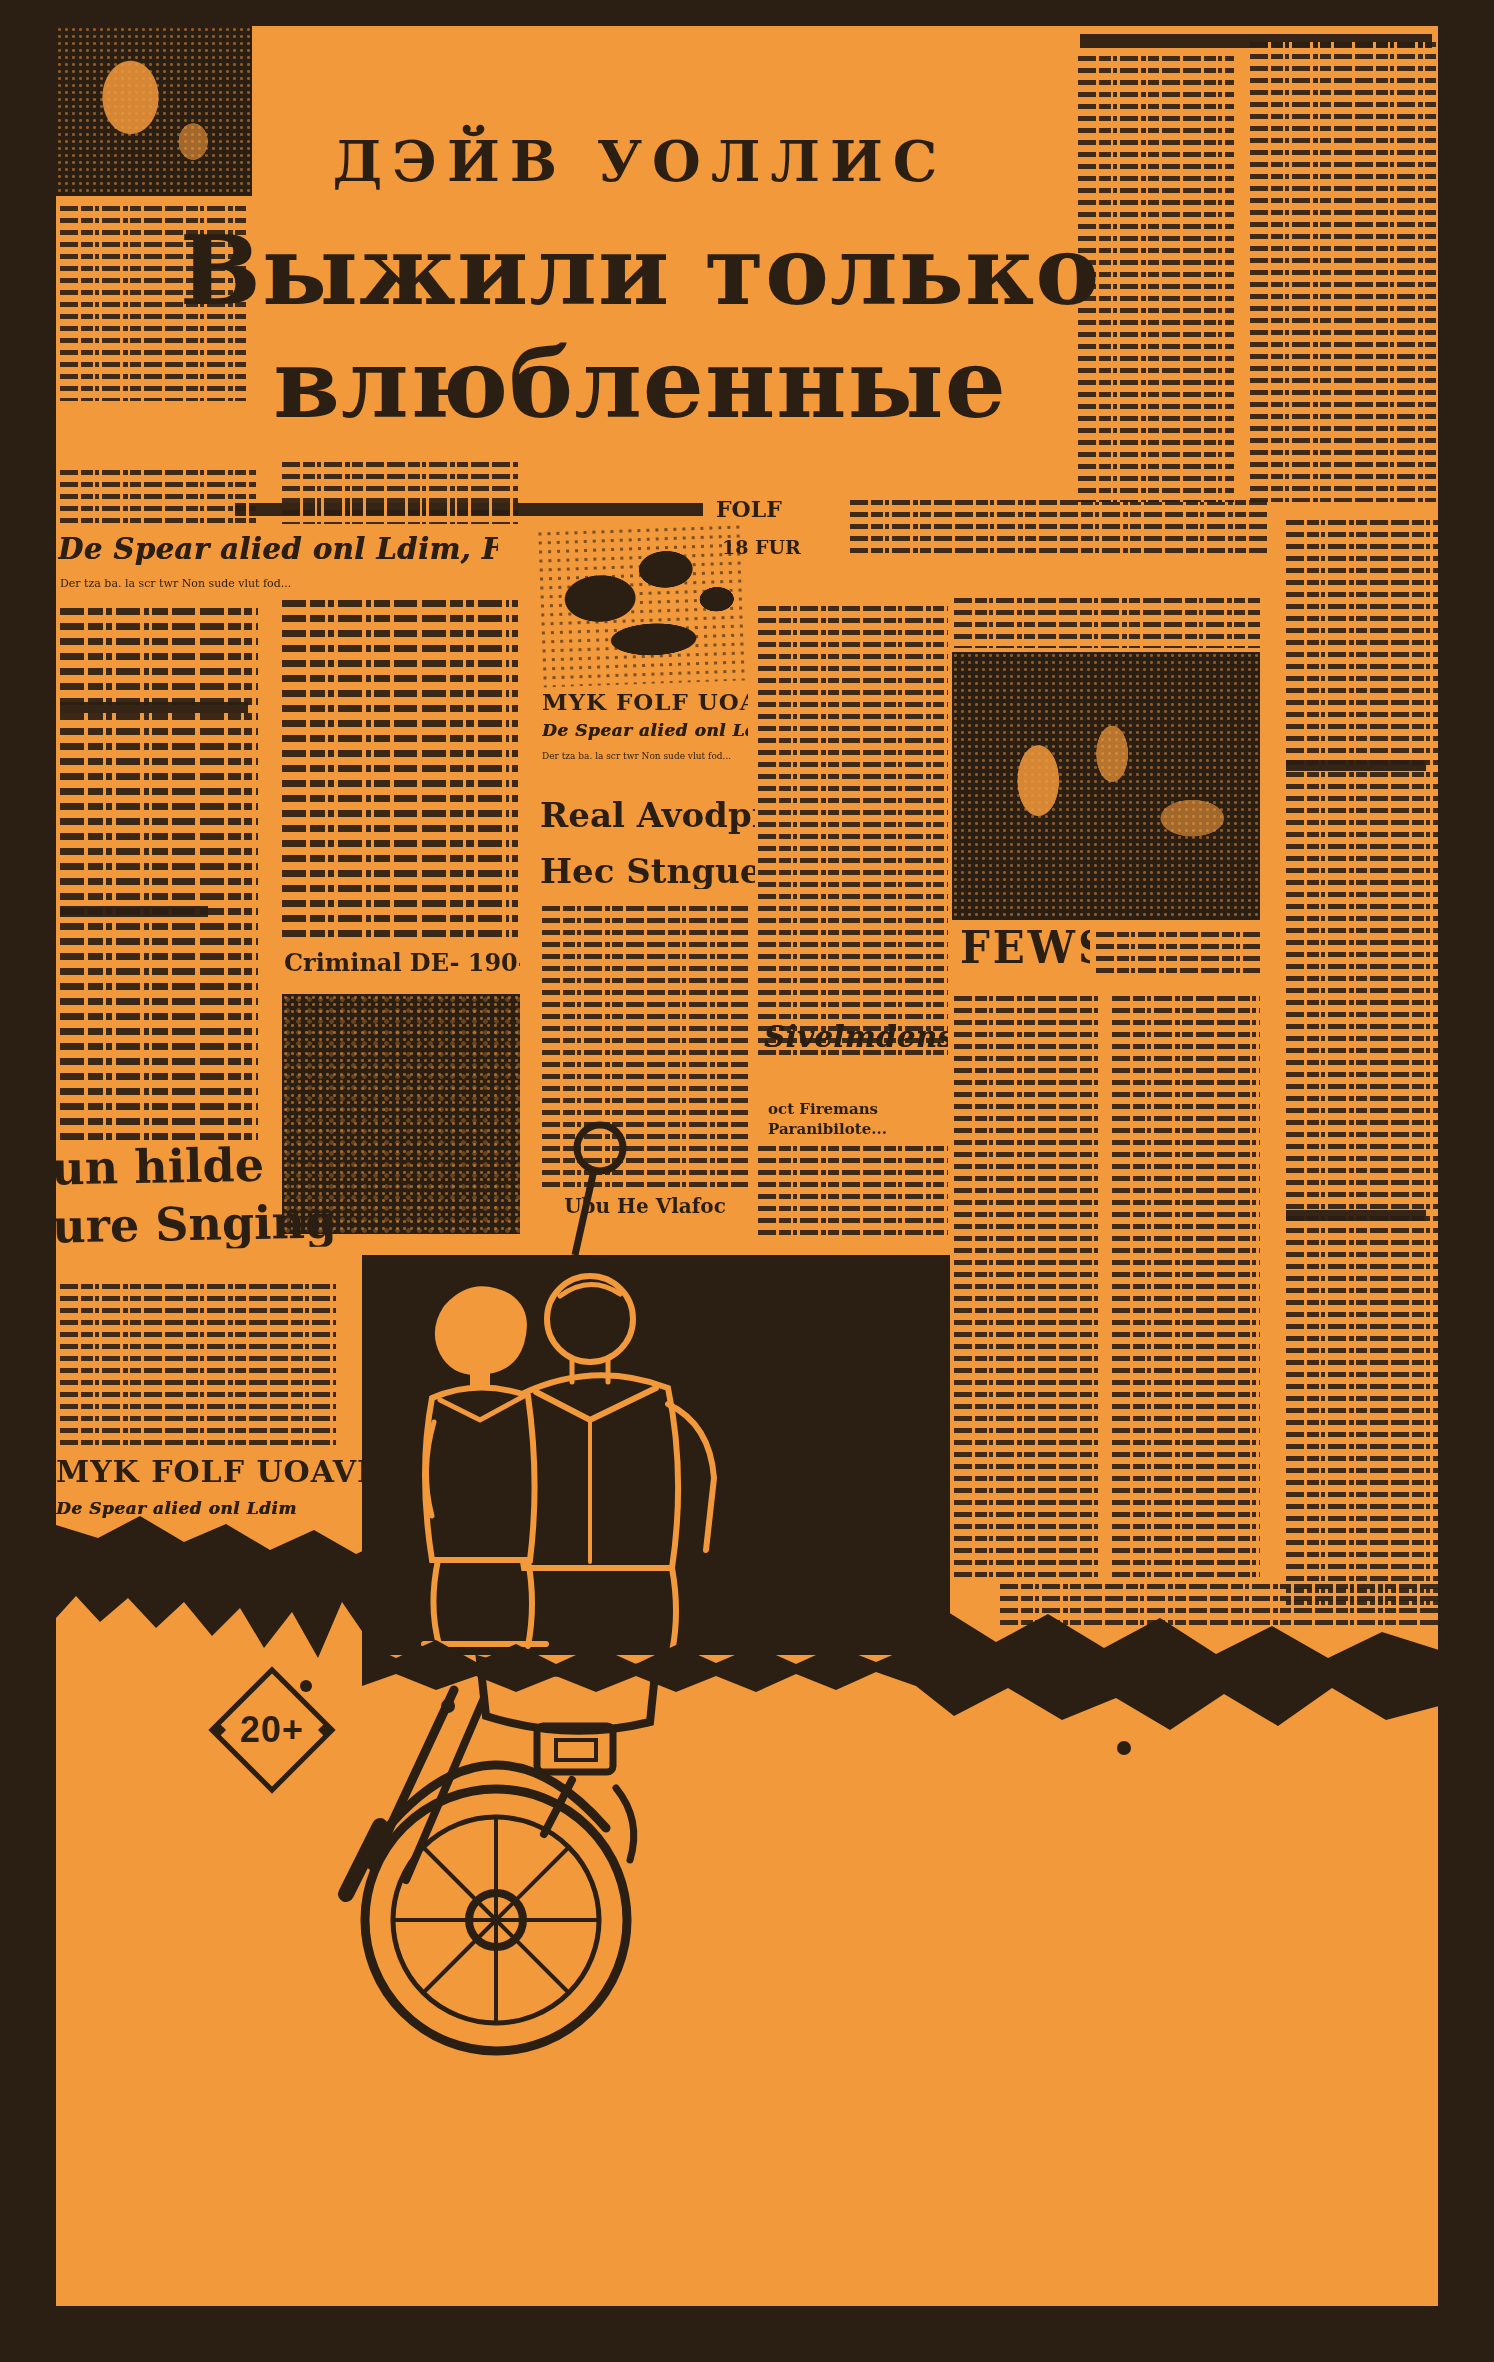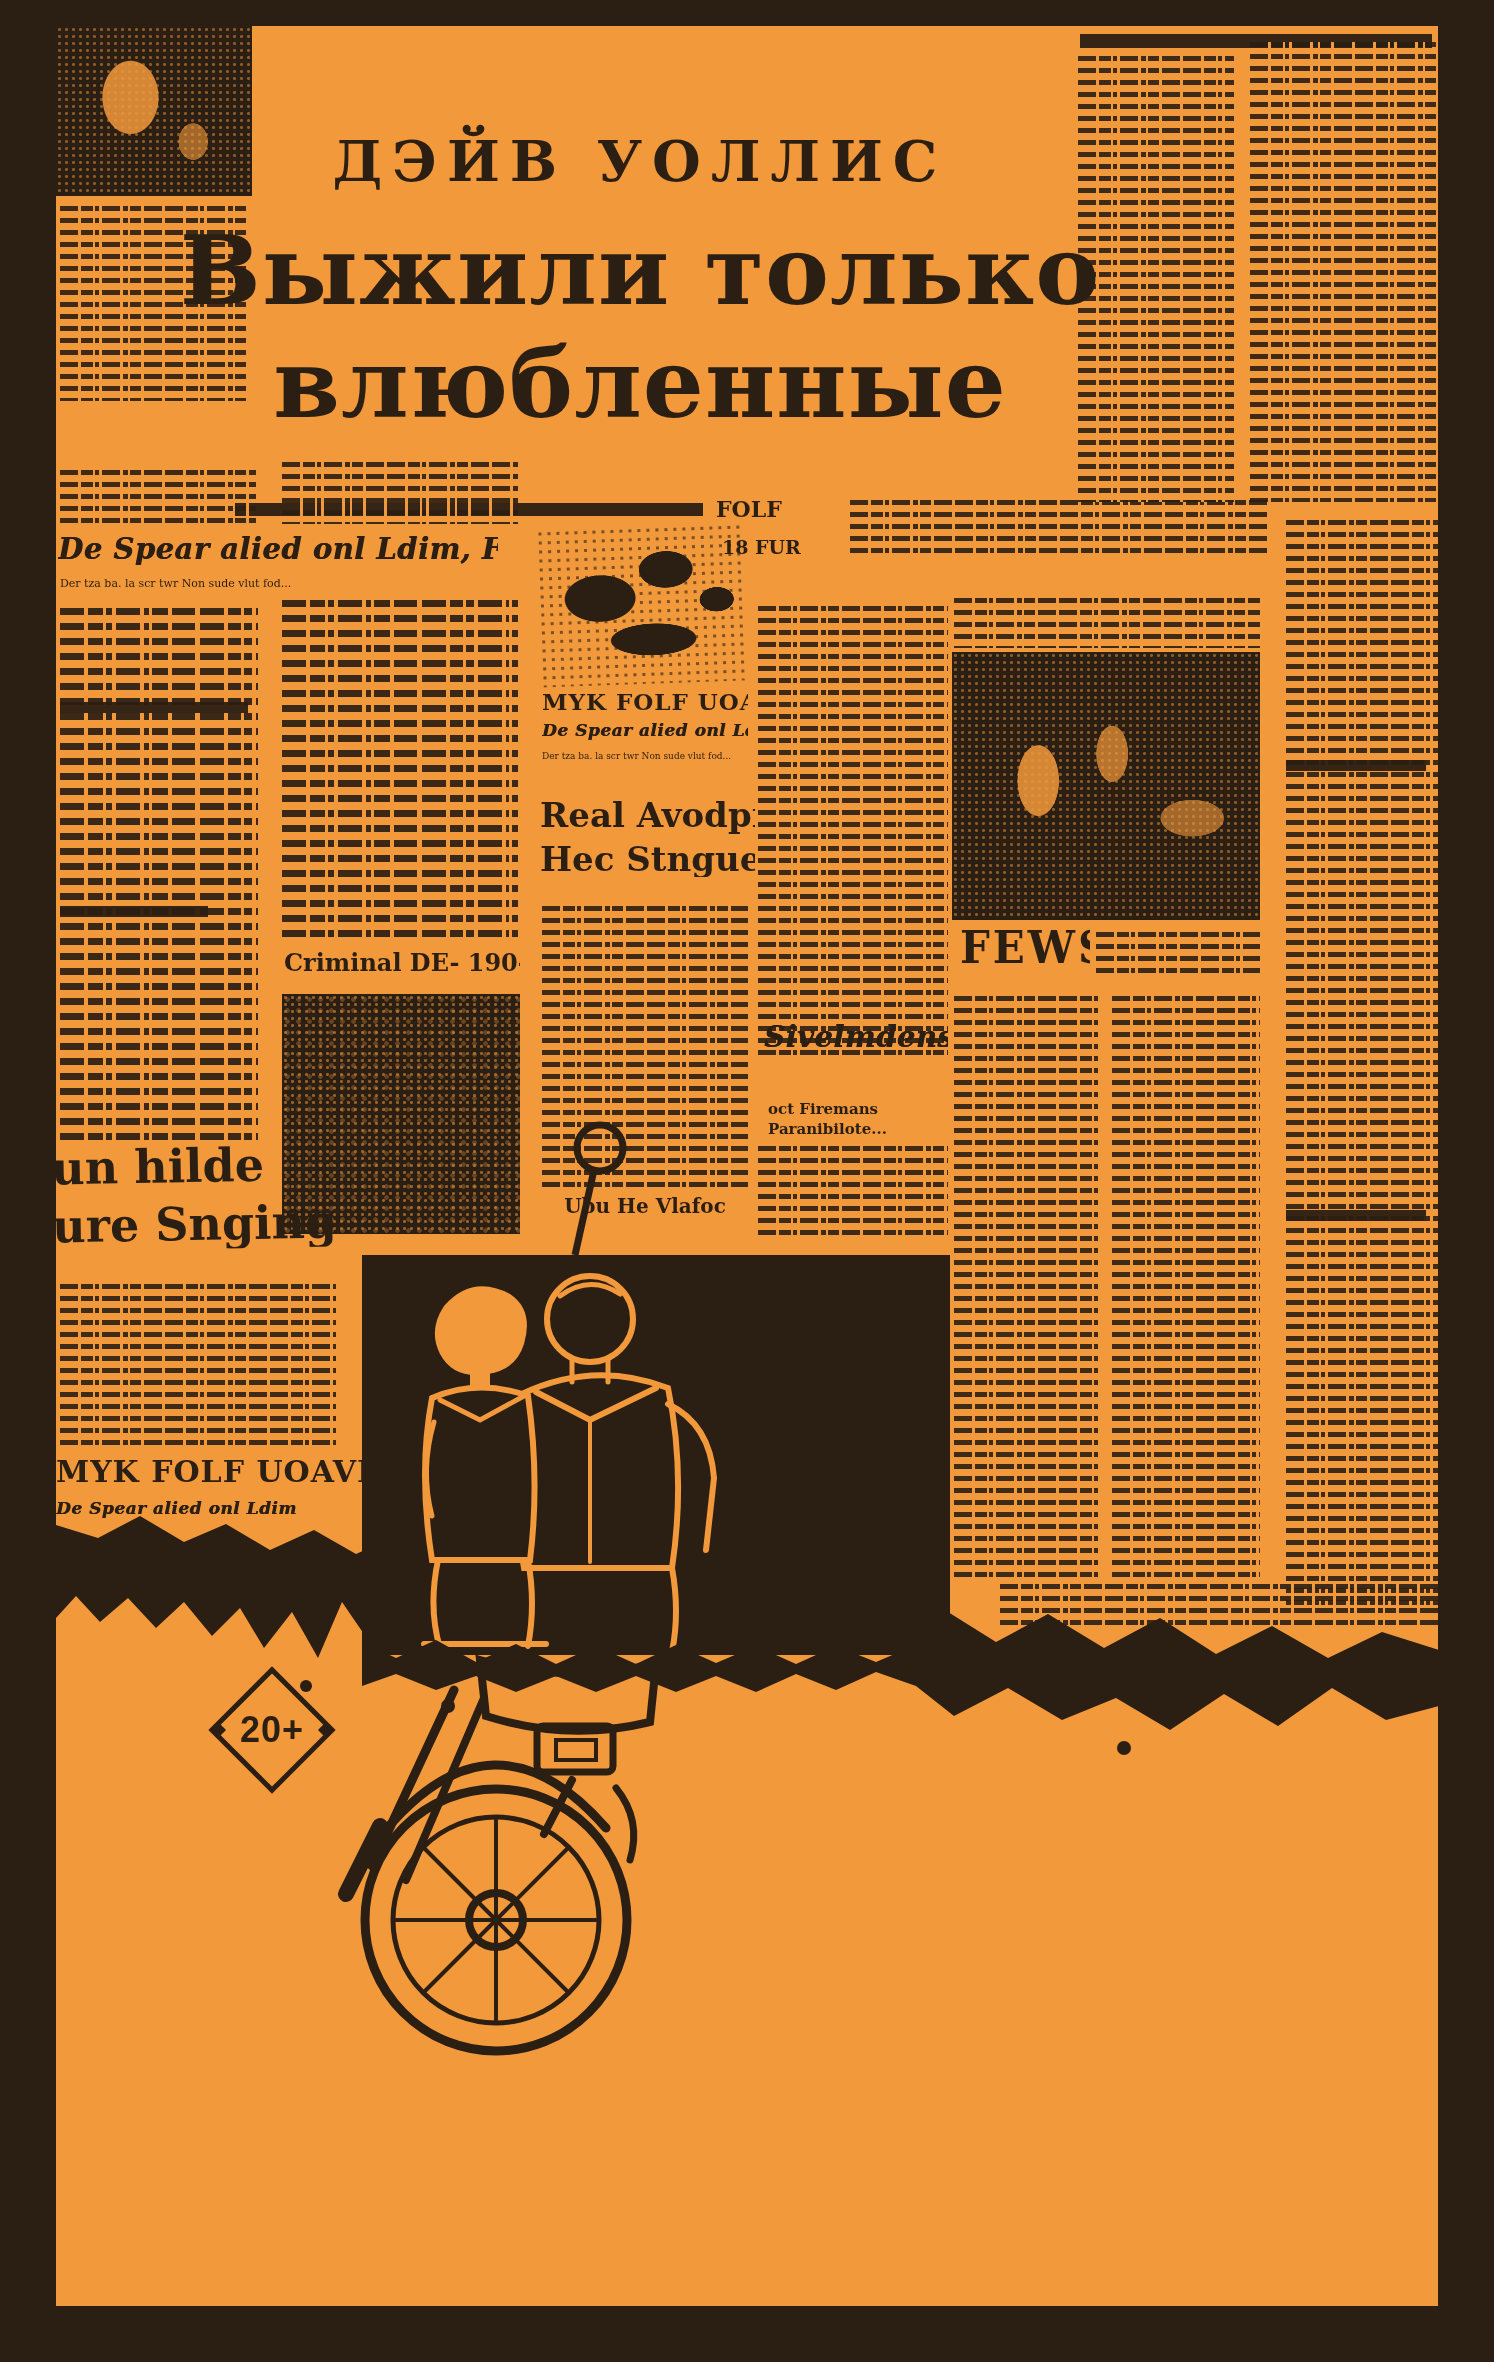--- a/index.html
+++ b/index.html
@@ -108,21 +108,21 @@
   <div class="abs ft" style="left:282px;top:600px;width:236px;height:345px"></div>
   <div class="abs hl" style="left:284px;top:950px;width:236px;height:30px;font-size:24px">Criminal DE- 190-</div>
   <div class="abs halftone" style="left:282px;top:994px;width:238px;height:240px"></div>
 
   <div class="abs sketch" style="left:538px;top:526px;width:208px;height:158px;transform:rotate(-2deg)"></div>
   <div class="abs hl" style="left:542px;top:690px;width:206px;height:28px;font-size:23px;letter-spacing:1px">MYK FOLF UOAVEE</div>
   <div class="abs hl blk" style="left:542px;top:722px;width:206px;height:26px;font-size:17px">De Spear alied onl Ldim, FVIb</div>
   <div class="abs hl" style="left:542px;top:752px;width:206px;height:12px;font-size:9px;font-weight:400">Der tza ba. la scr twr Non sude vlut fod...</div>
   <div class="abs" style="left:540px;top:798px;width:215px;height:100px">
     <div class="hl" style="font-size:34px">Real Avodpion</div>
-    <div class="hl" style="font-size:34px;margin-top:8px">Hec Stngue</div>
+    <div class="hl" style="font-size:34px;margin-top:20px">Hec Stngue</div>
   </div>
   <div class="abs ft2" style="left:542px;top:906px;width:206px;height:288px"></div>
   <div class="abs hl" style="left:552px;top:1196px;width:186px;height:26px;font-size:20px;text-align:center">Ubu He Vlafoc</div>
 
   <div class="abs ft2" style="left:758px;top:606px;width:190px;height:452px"></div>
   <div class="abs hl blk" style="left:764px;top:1022px;width:184px;height:36px;font-size:29px">Sivelmdens</div>
   <div class="abs hl" style="left:768px;top:1102px;width:176px;height:18px;font-size:15px">oct Firemans</div>
   <div class="abs hl" style="left:768px;top:1122px;width:176px;height:18px;font-size:15px">Paranibilote...</div>
   <div class="abs ft2" style="left:758px;top:1146px;width:190px;height:90px"></div>
 

